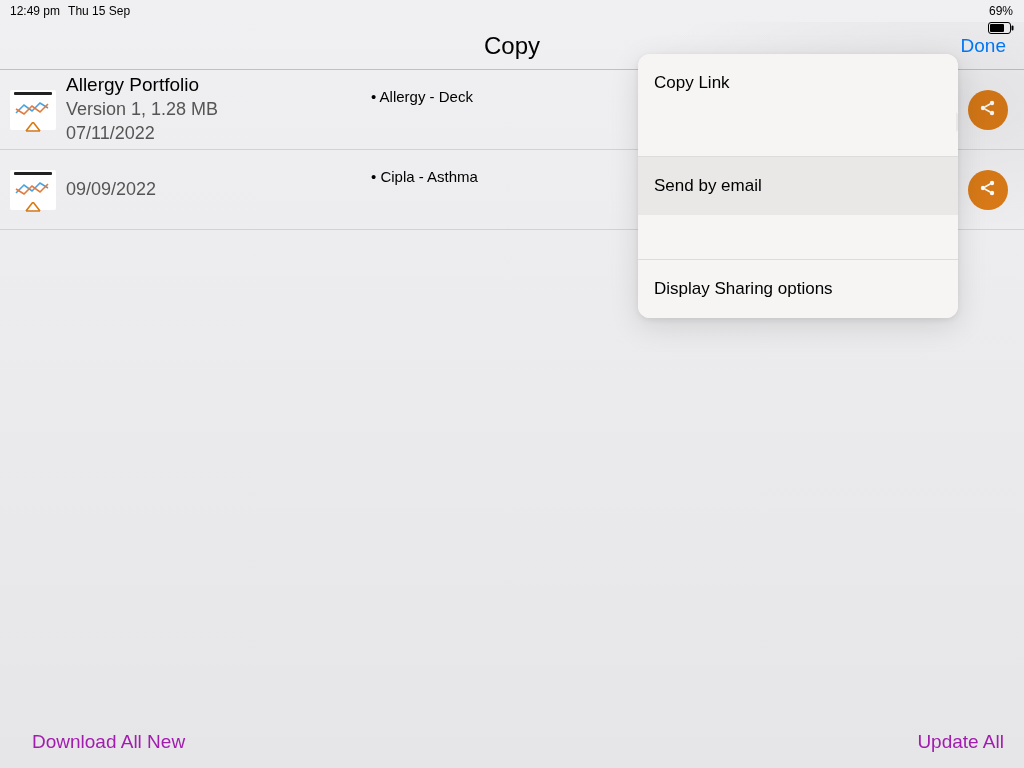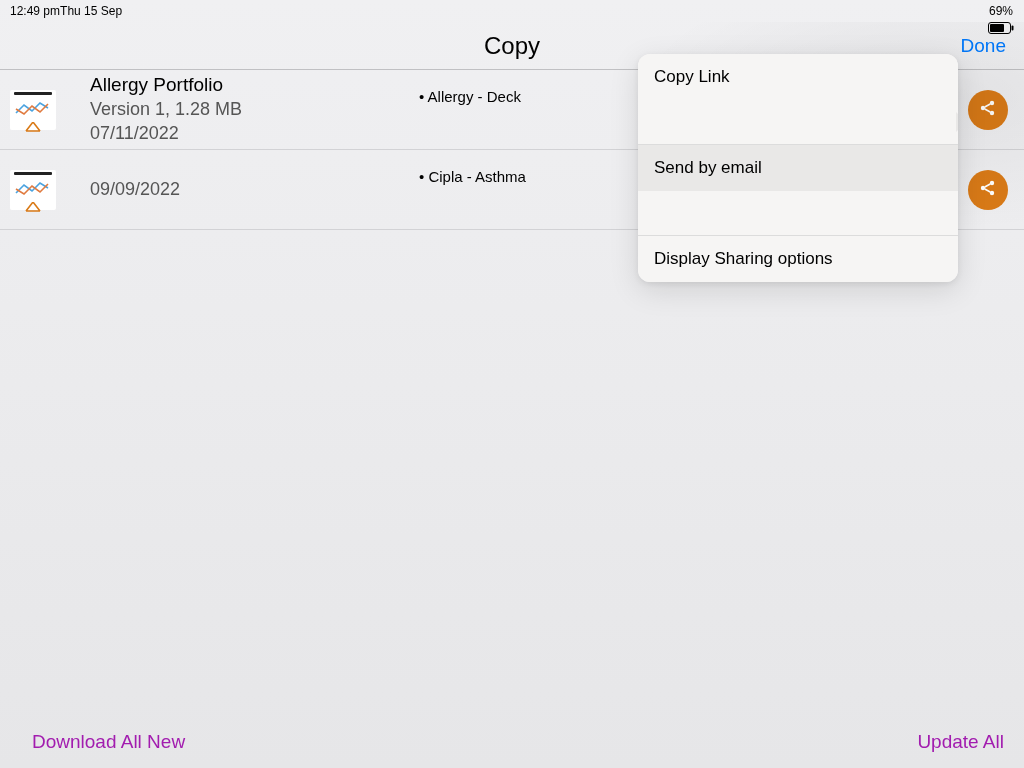--- a/index.html
+++ b/index.html
@@ -14,21 +14,21 @@
   .status-bar {
     display: flex;
     justify-content: space-between;
     align-items: center;
     height: 22px;
     padding: 0 10px;
     font-size: 12px;
     font-weight: 500;
     color: #000;
   }
-  .status-left { display: flex; }
+  .status-left { display: flex; gap: 8px; }
   .status-right { display: flex; align-items: center; gap: 4px; flex-direction: column; }
   .wifi-icon, .battery-icon { display: inline-flex; }
 
   
   .nav-header {
     position: relative;
     height: 48px;
     display: flex;
     align-items: center;
     justify-content: center;
@@ -51,21 +51,20 @@
   }
 
   
   .row {
     display: flex;
     align-items: center;
     height: 80px;
     border-bottom: 1px solid #d2d2d5;
     padding: 0 16px 0 10px;
     position: relative;
-    gap: 24px;
   }
   .thumb {
     width: 46px;
     height: 40px;
     margin-right: 10px;
     position: relative;
     background: #fff;
     border-radius: 2px;
     flex-shrink: 0;
     display: flex;
@@ -105,21 +104,21 @@
     top: 54px;
     right: 66px;
     width: 320px;
     background: #f6f5f4;
     border-radius: 12px;
     box-shadow: 0 8px 30px rgba(0,0,0,0.12), 0 2px 6px rgba(0,0,0,0.08);
     overflow: hidden;
     z-index: 50;
   }
   .popover-item {
-    padding: 13px 16px;
+    padding: 19px 16px;
     font-size: 17px;
     color: #000;
     cursor: pointer;
     background: #f6f5f4;
   }
   .popover-item + .popover-item { border-top: 1px solid #dcdcdc; margin-top: 44px; }
   .popover-item.highlight { background: #e9e8e7; }
   .popover::after {
     content: "";
     position: absolute;

